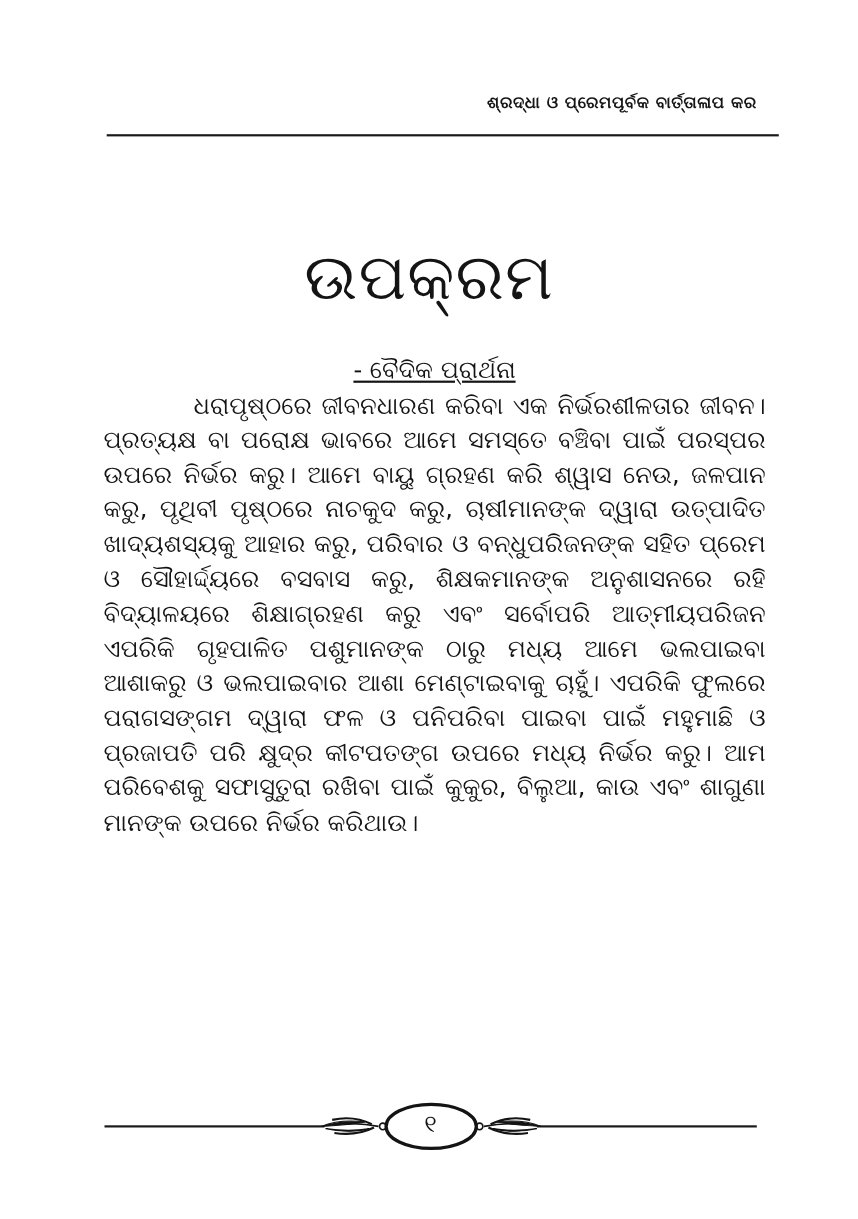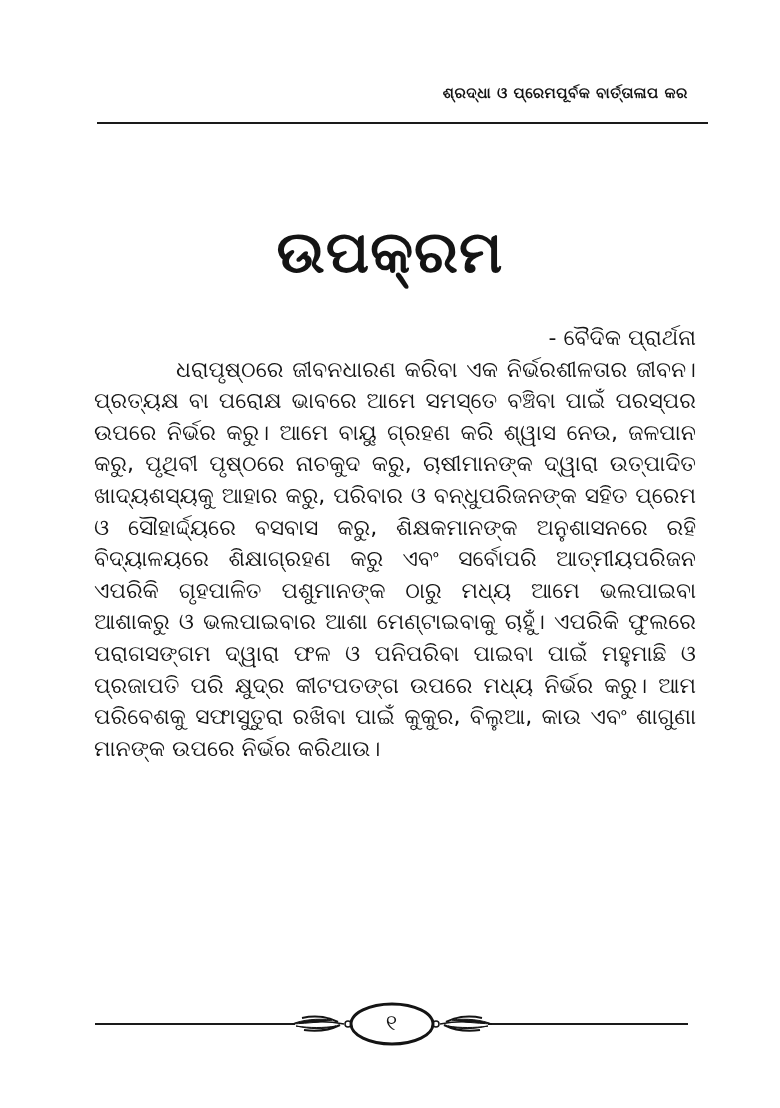--- a/index.html
+++ b/index.html
@@ -16,29 +16,29 @@
       font-size: 15px; font-weight: bold; letter-spacing: 0.5px;
       white-space: nowrap;
     }
     .head-rule {
       position: absolute; left: 97px; right: 72px; top: 122px;
       height: 2px; background: #1a1a1a;
     }
     .chapter-title {
       position: absolute; left: 0; right: 0; top: 218px;
       text-align: center;
-      font-size: 58px; font-weight: bold;
+      font-size: 58px; font-weight: normal;
       letter-spacing: 1px;
     }
     .body-text {
       position: absolute; left: 94px; width: 602px; top: 322px;
       font-size: 22px; line-height: 31.6px;
     }
     .epigraph { padding-left: 96px; }
-    .attribution { text-align: right; padding-right: 0; }
+    .attribution { text-align: center; padding-right: 0; text-decoration: underline; }
     .para {
       text-align: justify;
       text-align-last: left;
       text-indent: 82px;
       margin: 0;
     }
     .footer {
       position: absolute; left: 95px; right: 92px; top: 1000px; height: 48px;
     }
     .footer-line {

